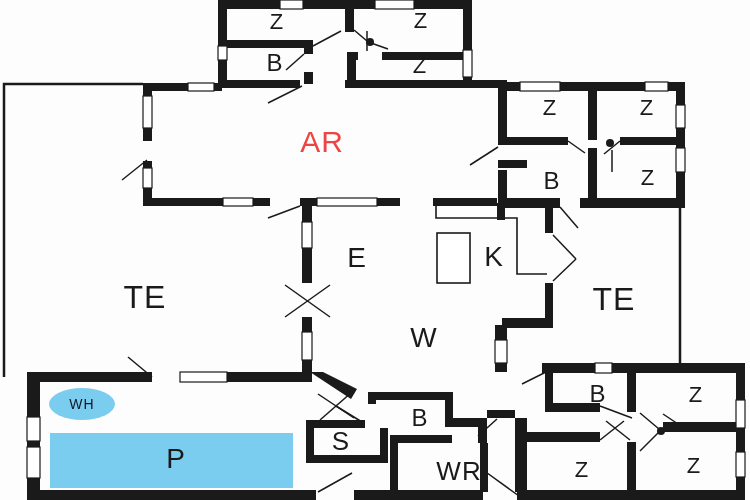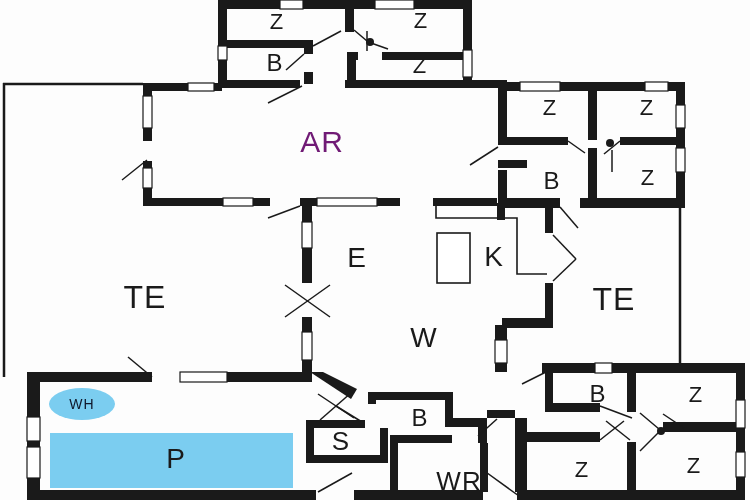--- a/index.html
+++ b/index.html
@@ -206,33 +206,33 @@
       <circle cx="610" cy="143" r="4"></circle>
       <circle cx="661" cy="431" r="4"></circle>
     </g>
   </svg>
 
   <div id="labels">
       <div class="room-label" style="left: 277px; top: 22px; font-size: 22px; color: rgb(26, 26, 26);">Z</div>
       <div class="room-label" style="left: 421px; top: 21px; font-size: 22px; color: rgb(26, 26, 26);">Z</div>
       <div class="room-label" style="left: 275px; top: 63px; font-size: 24px; color: rgb(26, 26, 26);">B</div>
       <div class="room-label" style="left: 420px; top: 66px; font-size: 22px; color: rgb(26, 26, 26);">Z</div>
-      <div class="room-label" style="left: 322px; top: 142px; font-size: 30px; color: #701a75;">AR</div>
+      <div class="room-label" style="left: 322px; top: 142px; font-size: 30px; color: #ef4444;">AR</div>
       <div class="room-label" style="left: 550px; top: 108px; font-size: 22px; color: rgb(26, 26, 26);">Z</div>
       <div class="room-label" style="left: 647px; top: 108px; font-size: 22px; color: rgb(26, 26, 26);">Z</div>
       <div class="room-label" style="left: 552px; top: 181px; font-size: 24px; color: rgb(26, 26, 26);">B</div>
       <div class="room-label" style="left: 648px; top: 178px; font-size: 22px; color: rgb(26, 26, 26);">Z</div>
       <div class="room-label" style="left: 145px; top: 297px; font-size: 32px; color: rgb(26, 26, 26);">TE</div>
       <div class="room-label" style="left: 614px; top: 299px; font-size: 32px; color: rgb(26, 26, 26);">TE</div>
       <div class="room-label" style="left: 357px; top: 258px; font-size: 28px; color: rgb(26, 26, 26);">E</div>
       <div class="room-label" style="left: 494px; top: 257px; font-size: 28px; color: rgb(26, 26, 26);">K</div>
       <div class="room-label" style="left: 424px; top: 338px; font-size: 28px; color: rgb(26, 26, 26);">W</div>
       <div class="room-label" style="left: 598px; top: 394px; font-size: 24px; color: rgb(26, 26, 26);">B</div>
       <div class="room-label" style="left: 696px; top: 395px; font-size: 22px; color: rgb(26, 26, 26);">Z</div>
       <div class="room-label" style="left: 582px; top: 470px; font-size: 22px; color: rgb(26, 26, 26);">Z</div>
       <div class="room-label" style="left: 694px; top: 466px; font-size: 22px; color: rgb(26, 26, 26);">Z</div>
       <div class="room-label" style="left: 420px; top: 418px; font-size: 24px; color: rgb(26, 26, 26);">B</div>
       <div class="room-label" style="left: 341px; top: 441px; font-size: 26px; color: rgb(26, 26, 26);">S</div>
-      <div class="room-label" style="left: 459px; top: 471px; font-size: 26px; color: rgb(26, 26, 26); margin-top: 10px;">WR</div>
+      <div class="room-label" style="left: 459px; top: 471px; font-size: 26px; color: rgb(26, 26, 26);">WR</div>
       <div class="room-label" style="left: 176px; top: 459px; font-size: 28px; color: rgb(26, 26, 26);">P</div>
       <div class="room-label" style="left: 82px; top: 404px; font-size: 14px; color: #0f172a;">WH</div>
     </div>
 </div>
 
 </body></html>

